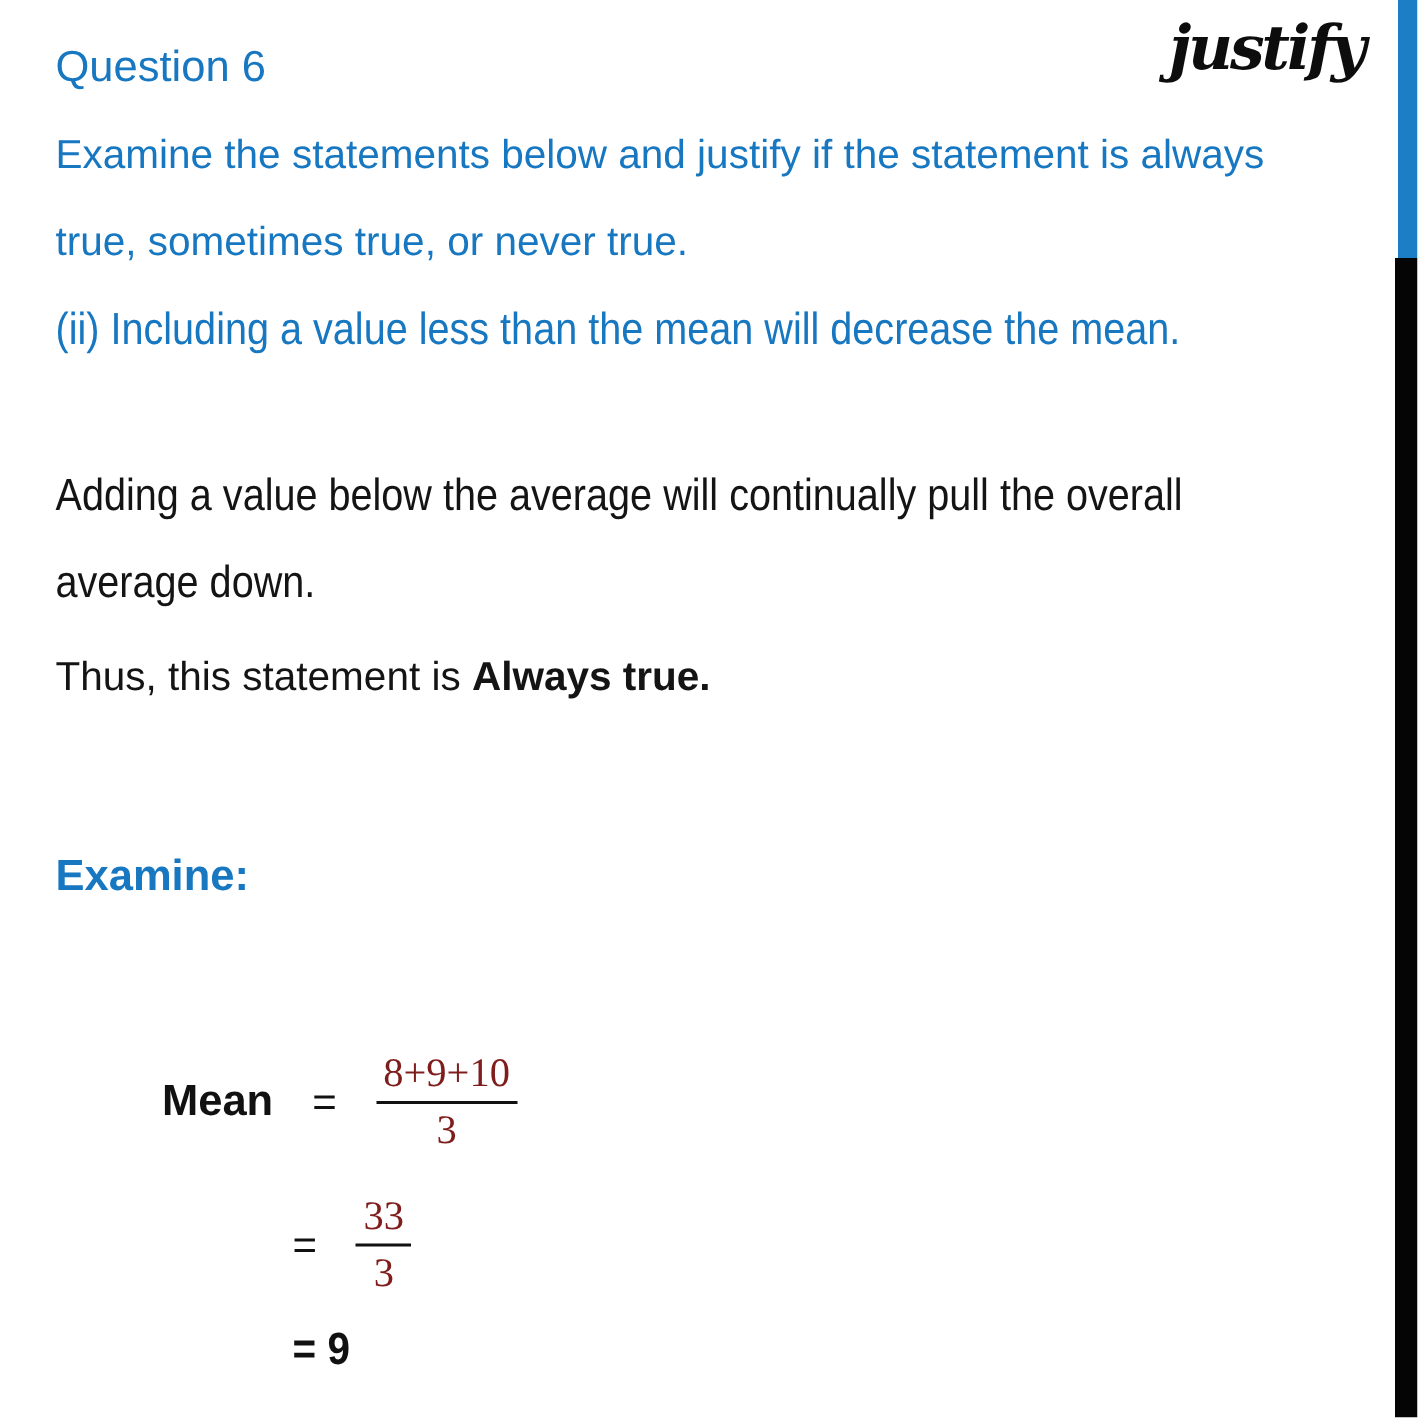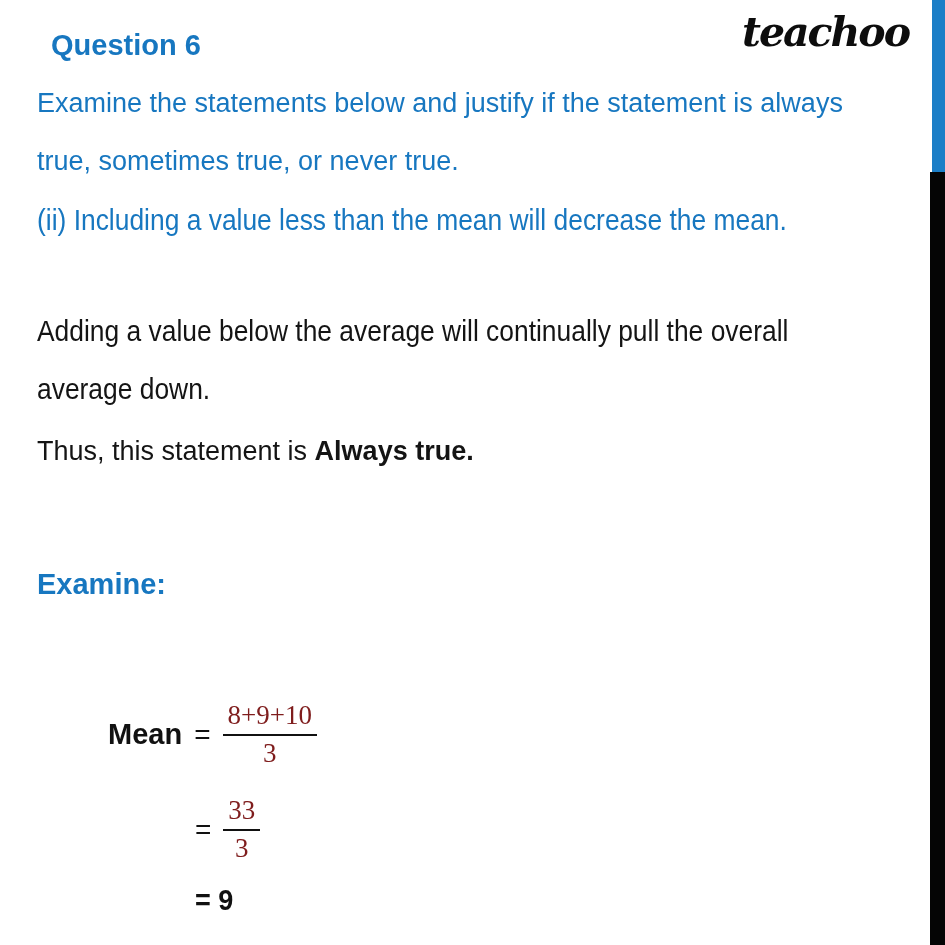--- a/index.html
+++ b/index.html
@@ -23,53 +23,53 @@
     font-size: 41px; line-height: 1;
     letter-spacing: -2px;
     color: #0d0d0d;
   }
 
   .line { position: absolute; white-space: nowrap; line-height: 1; }
   .blue { color: var(--accent, #1777c0); }
   .black { color: #141414; }
   .bold { font-weight: bold; }
 
-  .q-label { font-size: 29px; font-weight: bold; margin-left: 14px; }
+  .q-label { font-size: 29px; font-weight: normal; }
   .body-text { font-size: 27px; }
 
   .condensed {
     font-size: 30px;
     transform: scaleX(0.88);
     transform-origin: 0 50%;
   }
 
   .example-heading { font-size: 29px; font-weight: bold; }
 
   
-  .math-line { position: absolute; display: flex; align-items: center; gap: 12px; color: #111; }
+  .math-line { position: absolute; display: flex; align-items: center; gap: 26px; color: #111; }
   .mean-label { font-size: 29px; font-weight: bold; }
   .eq { font-size: 28px; }
   .eq-bold { font-size: 30px; font-weight: bold; transform: scaleX(0.9); transform-origin: 0 50%; }
   .frac {
     display: inline-block; text-align: center;
     font-family: "Liberation Serif", serif;
     font-size: 27px; line-height: 1.1; color: #7f1d1d;
   }
   .frac .num { display: block; padding: 0 5px 3px 5px; border-bottom: 2px solid #111; }
   .frac .den { display: block; padding-top: 3px; }
 </style>
 </head>
 <body>
 
 <div class="page">
 
   <div class="bar-blue"></div>
   <div class="bar-black"></div>
 
-  <div class="logo">teachoo</div>
+  <div class="logo">justify</div>
 
   <div class="line blue q-label" style="left:37px; top:31px;">Question 6</div>
 
   <div class="line blue body-text" style="left:37px; top:90px;">Examine the statements below and justify if the statement is always</div>
   <div class="line blue body-text" style="left:37px; top:148px;">true, sometimes true, or never true.</div>
   <div class="line blue condensed" style="left:37px; top:205px;">(ii) Including a value less than the mean will decrease the mean.</div>
 
   <div class="line black condensed" style="left:37px; top:316px;">Adding a value below the average will continually pull the overall</div>
   <div class="line black condensed" style="left:37px; top:374px;">average down.</div>
 

